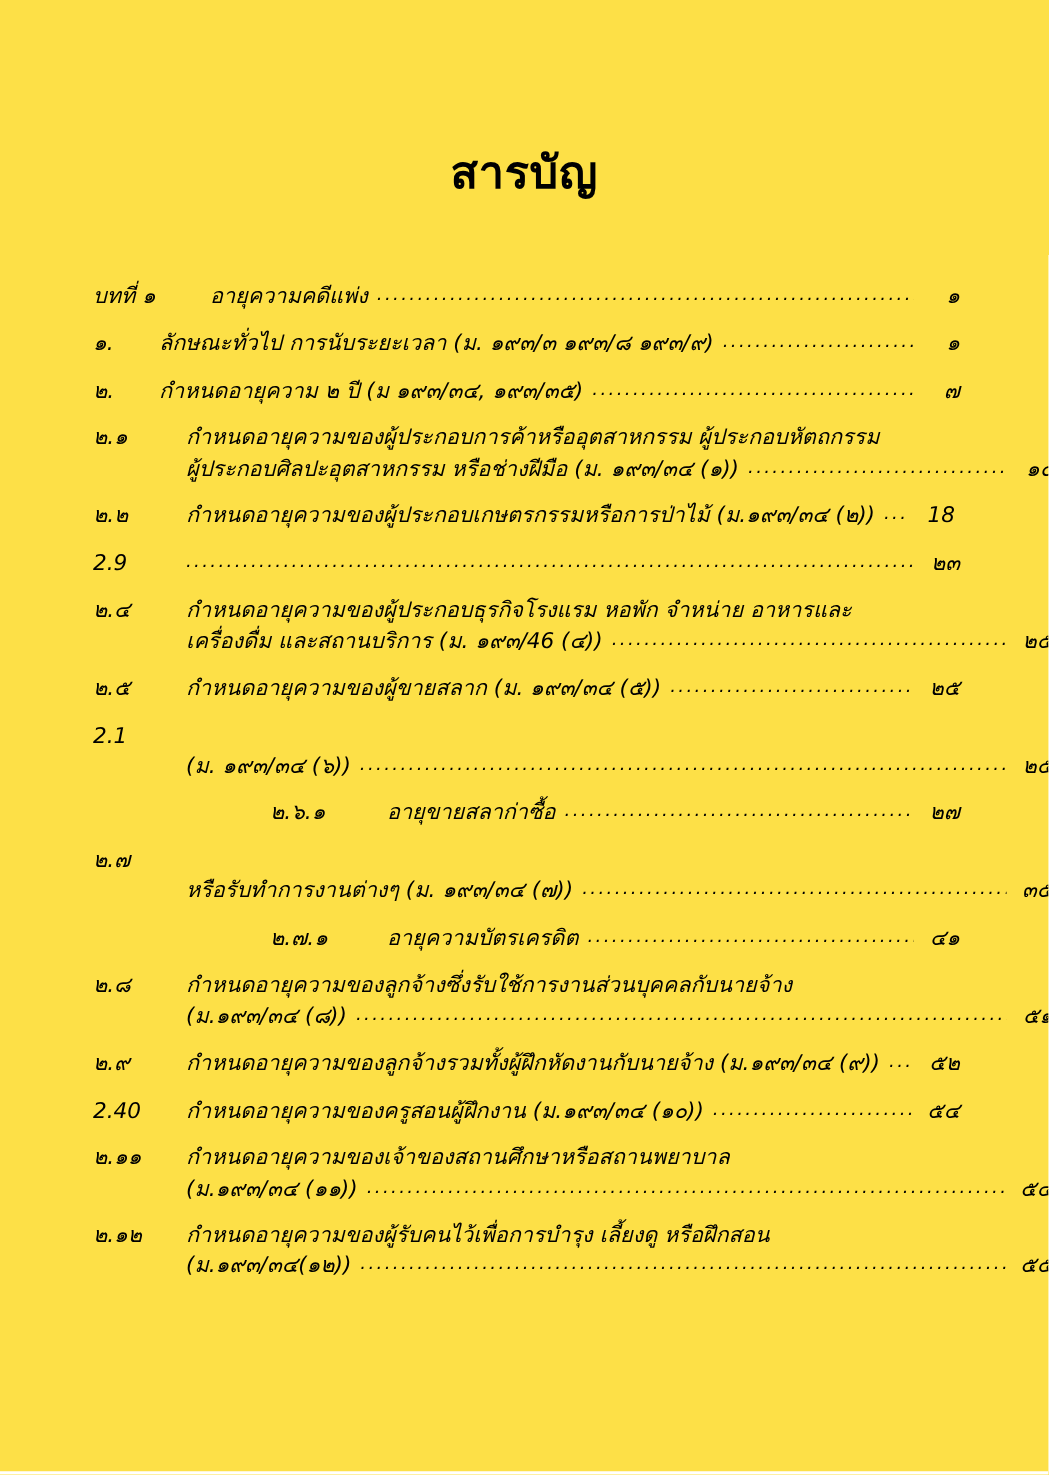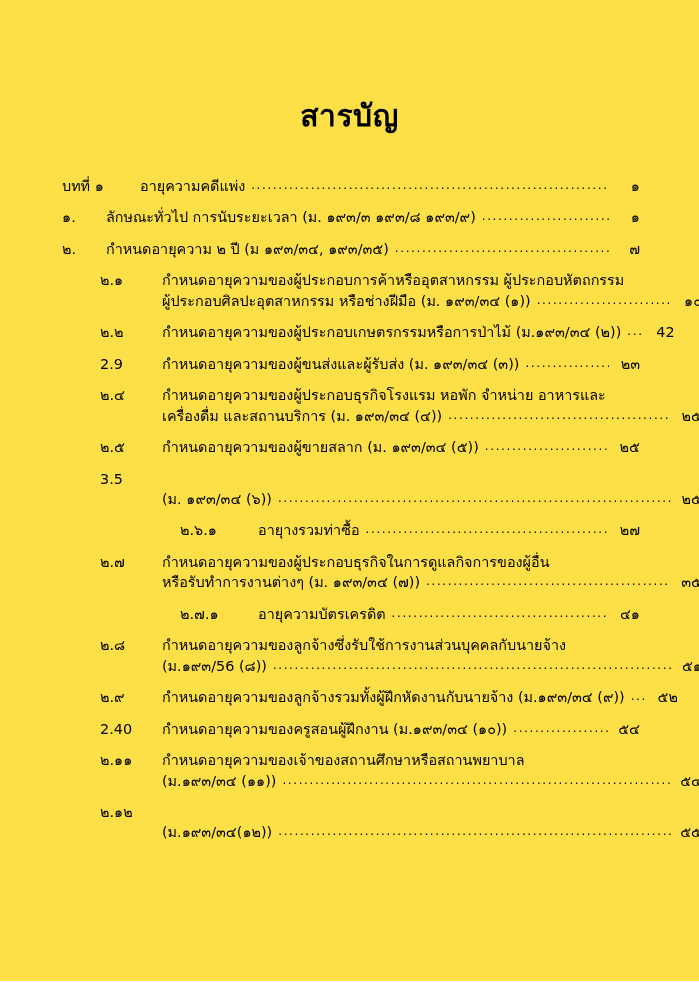--- a/index.html
+++ b/index.html
@@ -30,23 +30,24 @@
     text-align: center;
     font-size: 30px;
     font-weight: bold;
     letter-spacing: 0.5px;
     line-height: 1.2;
   }
 
   
   .toc {
     position: absolute;
-    top: 176px;
+    top: 188px;
     left: 62px;
     width: 578px;
+    font-style: italic;
   }
 
   .entry {
     display: block;
     margin-bottom: 11px;
   }
 
   
   .row {
     display: flex;
@@ -93,21 +94,21 @@
     min-width: 26px;
   }
 
   
   .lvl-chapter .num { width: 78px; }
   .lvl-chapter { margin-left: 0px; }
 
   .lvl-1 { margin-left: 0px; }
   .lvl-1 .num { width: 44px; }
 
-  .lvl-2 { margin-left: 38px; }
+  .lvl-2 { }
   .lvl-2 .num { width: 62px; }
 
   .lvl-3 { margin-left: 118px; }
   .lvl-3 .num { width: 78px; }
 
   
   .cont {
     padding-left: 62px;
   }
 </style>
@@ -152,72 +153,70 @@
           <span class="title-text">ผู้ประกอบศิลปะอุตสาหกรรม หรือช่างฝีมือ (ม. ๑๙๓/๓๔ (๑))</span>
           <span class="leader">...................................................................................................................................................................</span>
           <span class="pageno">๑๐</span>
         </div>
       </div>
       <div class="entry lvl-2">
         <div class="row">
           <span class="num">๒.๒</span>
           <span class="title-text">กำหนดอายุความของผู้ประกอบเกษตรกรรมหรือการป่าไม้ (ม.๑๙๓/๓๔ (๒))</span>
           <span class="leader short">...</span>
-          <span class="pageno">42</span>
+          <span class="pageno">18</span>
         </div>
       </div>
       <div class="entry lvl-2">
         <div class="row">
           <span class="num">2.9</span>
-          <span class="title-text">กำหนดอายุความของผู้ขนส่งและผู้รับส่ง (ม. ๑๙๓/๓๔ (๓))</span>
           <span class="leader">...................................................................................................................................................................</span>
           <span class="pageno">๒๓</span>
         </div>
       </div>
       <div class="entry lvl-2">
         <div class="row">
           <span class="num">๒.๔</span>
           <span class="title-text">กำหนดอายุความของผู้ประกอบธุรกิจโรงแรม หอพัก จำหน่าย อาหารและ</span>
         </div>
         <div class="row cont">
-          <span class="title-text">เครื่องดื่ม และสถานบริการ (ม. ๑๙๓/๓๔ (๔))</span>
+          <span class="title-text">เครื่องดื่ม และสถานบริการ (ม. ๑๙๓/46 (๔))</span>
           <span class="leader">...................................................................................................................................................................</span>
           <span class="pageno">๒๕</span>
         </div>
       </div>
       <div class="entry lvl-2">
         <div class="row">
           <span class="num">๒.๕</span>
           <span class="title-text">กำหนดอายุความของผู้ขายสลาก (ม. ๑๙๓/๓๔ (๕))</span>
           <span class="leader">...................................................................................................................................................................</span>
           <span class="pageno">๒๕</span>
         </div>
       </div>
       <div class="entry lvl-2">
         <div class="row">
-          <span class="num">3.5</span>
+          <span class="num">2.1</span>
         </div>
         <div class="row cont">
           <span class="title-text">(ม. ๑๙๓/๓๔ (๖))</span>
           <span class="leader">...................................................................................................................................................................</span>
           <span class="pageno">๒๕</span>
         </div>
       </div>
       <div class="entry lvl-3">
         <div class="row">
           <span class="num">๒.๖.๑</span>
-          <span class="title-text">อายุางรวมท่าซื้อ</span>
+          <span class="title-text">อายุขายสลาก่าซื้อ</span>
           <span class="leader">...................................................................................................................................................................</span>
           <span class="pageno">๒๗</span>
         </div>
       </div>
       <div class="entry lvl-2">
         <div class="row">
           <span class="num">๒.๗</span>
-          <span class="title-text">กำหนดอายุความของผู้ประกอบธุรกิจในการดูแลกิจการของผู้อื่น</span>
         </div>
         <div class="row cont">
           <span class="title-text">หรือรับทำการงานต่างๆ (ม. ๑๙๓/๓๔ (๗))</span>
           <span class="leader">...................................................................................................................................................................</span>
           <span class="pageno">๓๕</span>
         </div>
       </div>
       <div class="entry lvl-3">
         <div class="row">
           <span class="num">๒.๗.๑</span>
@@ -225,21 +224,21 @@
           <span class="leader">...................................................................................................................................................................</span>
           <span class="pageno">๔๑</span>
         </div>
       </div>
       <div class="entry lvl-2">
         <div class="row">
           <span class="num">๒.๘</span>
           <span class="title-text">กำหนดอายุความของลูกจ้างซึ่งรับใช้การงานส่วนบุคคลกับนายจ้าง</span>
         </div>
         <div class="row cont">
-          <span class="title-text">(ม.๑๙๓/56 (๘))</span>
+          <span class="title-text">(ม.๑๙๓/๓๔ (๘))</span>
           <span class="leader">...................................................................................................................................................................</span>
           <span class="pageno">๕๑</span>
         </div>
       </div>
       <div class="entry lvl-2">
         <div class="row">
           <span class="num">๒.๙</span>
           <span class="title-text">กำหนดอายุความของลูกจ้างรวมทั้งผู้ฝึกหัดงานกับนายจ้าง (ม.๑๙๓/๓๔ (๙))</span>
           <span class="leader short">...</span>
           <span class="pageno">๕๒</span>
@@ -260,20 +259,21 @@
         </div>
         <div class="row cont">
           <span class="title-text">(ม.๑๙๓/๓๔ (๑๑))</span>
           <span class="leader">...................................................................................................................................................................</span>
           <span class="pageno">๕๔</span>
         </div>
       </div>
       <div class="entry lvl-2">
         <div class="row">
           <span class="num">๒.๑๒</span>
+          <span class="title-text">กำหนดอายุความของผู้รับคนไว้เพื่อการบำรุง เลี้ยงดู หรือฝึกสอน</span>
         </div>
         <div class="row cont">
           <span class="title-text">(ม.๑๙๓/๓๔(๑๒))</span>
           <span class="leader">...................................................................................................................................................................</span>
           <span class="pageno">๕๕</span>
         </div>
       </div>
     </div>
 
 </div>

